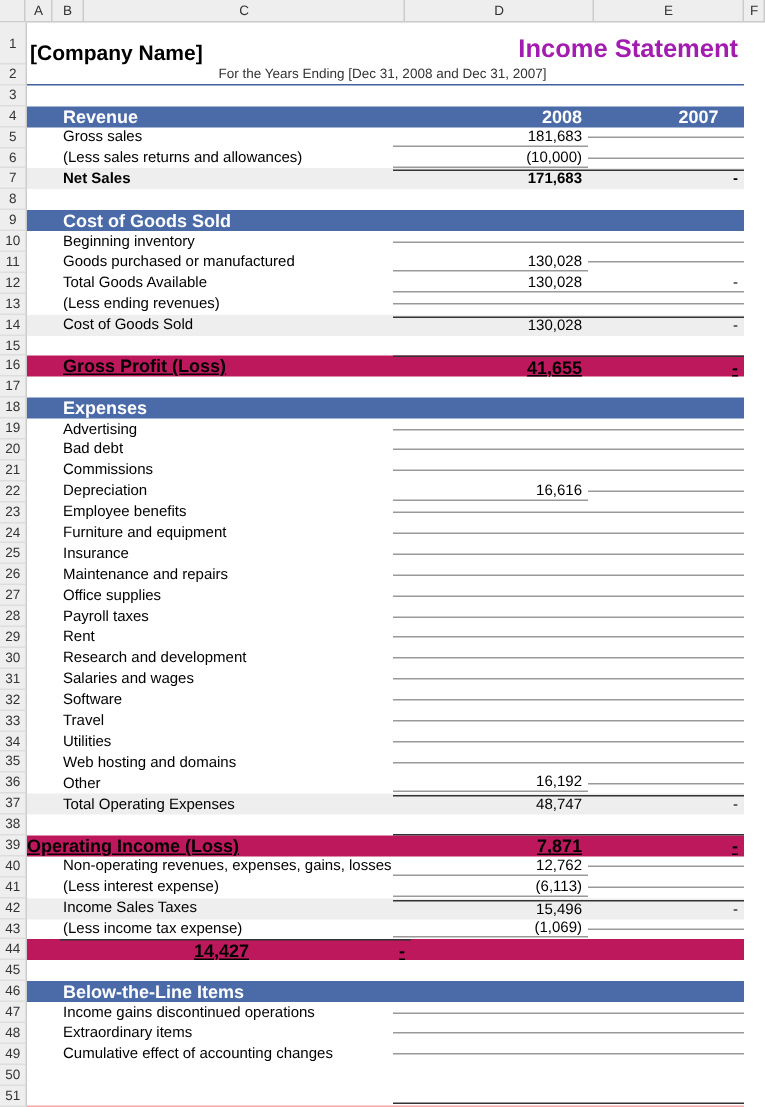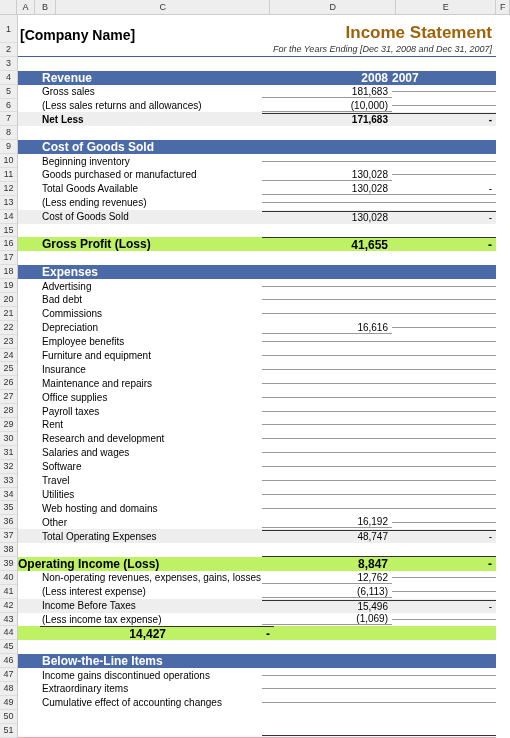--- a/index.html
+++ b/index.html
@@ -12,33 +12,33 @@
 .row-headers div { height: 13.9px; text-align: center; line-height: 13.9px; border-bottom: 1px solid #ddd; }
 .row-headers div.first { height: 28px; line-height: 28px; }
 .content { margin-left: 18px; padding-right: 14px; }
 .row { display: flex; height: 13.9px; font-size: 10px; align-items: center; }
 .cB { width: 22px; flex-shrink: 0; }
 .cC { width: 222px; flex-shrink: 0; padding-left: 2px; }
 .cD { width: 130px; flex-shrink: 0; text-align: right; padding-right: 4px; }
 .cE { width: 104px; flex-shrink: 0; text-align: right; padding-right: 4px; }
 .title-row { height: 28px; display: flex; align-items: flex-end; }
 .title-left { font-size: 14px; font-weight: bold; color: #000; width: 244px; padding-left: 2px; margin-top: 29px; }
-.title-right { font-size: 17px; font-weight: bold; color: #a16207; width: 234px; text-align: right; padding-right: 4px; }
-.subtitle { font-size: 9px; color: #333; text-align: right; height: 13.9px; line-height: 13.9px; padding-right: 4px; border-bottom: 1px solid #4060a0; font-style: italic; }
+.title-right { font-size: 17px; font-weight: bold; color: #a21caf; width: 234px; text-align: right; padding-right: 4px; }
+.subtitle { font-size: 9px; color: #333; text-align: center; height: 13.9px; line-height: 13.9px; padding-right: 4px; border-bottom: 1px solid #4060a0; }
 .section-header { background: #4a6aa8; color: #fff; font-weight: bold; font-size: 12px; height: 13.9px; display: flex; align-items: center; }
 .section-header .cB { padding-left: 3px; }
 .section-header .label { flex: 1; }
 .section-header .yr1 { width: 130px; text-align: right; padding-right: 4px; }
-.section-header .yr2 { width: 104px; padding-right: 17px; }
+.section-header .yr2 { width: 104px; text-align: right; padding-right: 17px; }
 .line .cD, .line .cE { border-bottom: 1px solid #999; }
 .subtotal { font-weight: bold; background: #eee; }
 .subtotal .cD, .subtotal .cE { border-top: 1px solid #333; }
 .bigsub { font-weight: bold; font-size: 12px; }
 .bigsub .cD, .bigsub .cE { border-top: 1px solid #333; }
-.shaded { background: #bef264; }
+.shaded { background: #be185d; text-decoration: underline; }
 .bigshaded { background: #fca5a5; font-weight: bold; font-size: 12px; margin-top: 13px; }
 .bigshaded .cD, .bigshaded .cE { border-top: 1px solid #333; border-bottom: 3px double #333; }
 .section-title { font-weight: bold; font-size: 12px; padding-left: 2px; }
 .bctext { padding-left: 2px; }
 </style>
 </head>
 <body>
 
 <div class="sheet">
   <div class="col-headers">
@@ -126,21 +126,21 @@
         <div class="cE"></div>
       </div>
     <div class="row line">
         <div class="cB"></div>
         <div class="cC">(Less sales returns and allowances)</div>
         <div class="cD">(10,000)</div>
         <div class="cE"></div>
       </div>
     <div class="row subtotal">
         <div class="cB"></div>
-        <div class="cC">Net Less</div>
+        <div class="cC">Net Sales</div>
         <div class="cD">171,683</div>
         <div class="cE">-</div>
       </div>
     <div class="row"></div>
 
     <div class="section-header">
       <div class="cB"></div>
         <div class="label bctext">Cost of Goods Sold</div>
         <div class="yr1"></div>
         <div class="yr2"></div>
@@ -304,38 +304,38 @@
         <div class="cB"></div>
         <div class="cC" style="font-weight:normal">Total Operating Expenses</div>
         <div class="cD" style="font-weight:normal">48,747</div>
         <div class="cE" style="font-weight:normal">-</div>
       </div>
     <div class="row"></div>
 
     <div class="row bigsub shaded">
         <div class="cB"></div>
         <div class="cC section-title" style="padding-left:0; margin-left:-22px; width:244px">Operating Income (Loss)</div>
-        <div class="cD">8,847</div>
+        <div class="cD">7,871</div>
         <div class="cE">-</div>
       </div>
     <div class="row line">
         <div class="cB"></div>
         <div class="cC">Non-operating revenues, expenses, gains, losses</div>
         <div class="cD">12,762</div>
         <div class="cE"></div>
       </div>
     <div class="row line">
         <div class="cB"></div>
         <div class="cC">(Less interest expense)</div>
         <div class="cD">(6,113)</div>
         <div class="cE"></div>
       </div>
     <div class="row subtotal">
         <div class="cB"></div>
-        <div class="cC" style="font-weight:normal">Income Before Taxes</div>
+        <div class="cC" style="font-weight:normal">Income Sales Taxes</div>
         <div class="cD" style="font-weight:normal">15,496</div>
         <div class="cE" style="font-weight:normal">-</div>
       </div>
     <div class="row line">
         <div class="cB"></div>
         <div class="cC">(Less income tax expense)</div>
         <div class="cD">(1,069)</div>
         <div class="cE"></div>
       </div>
     <div class="row bigsub shaded">

